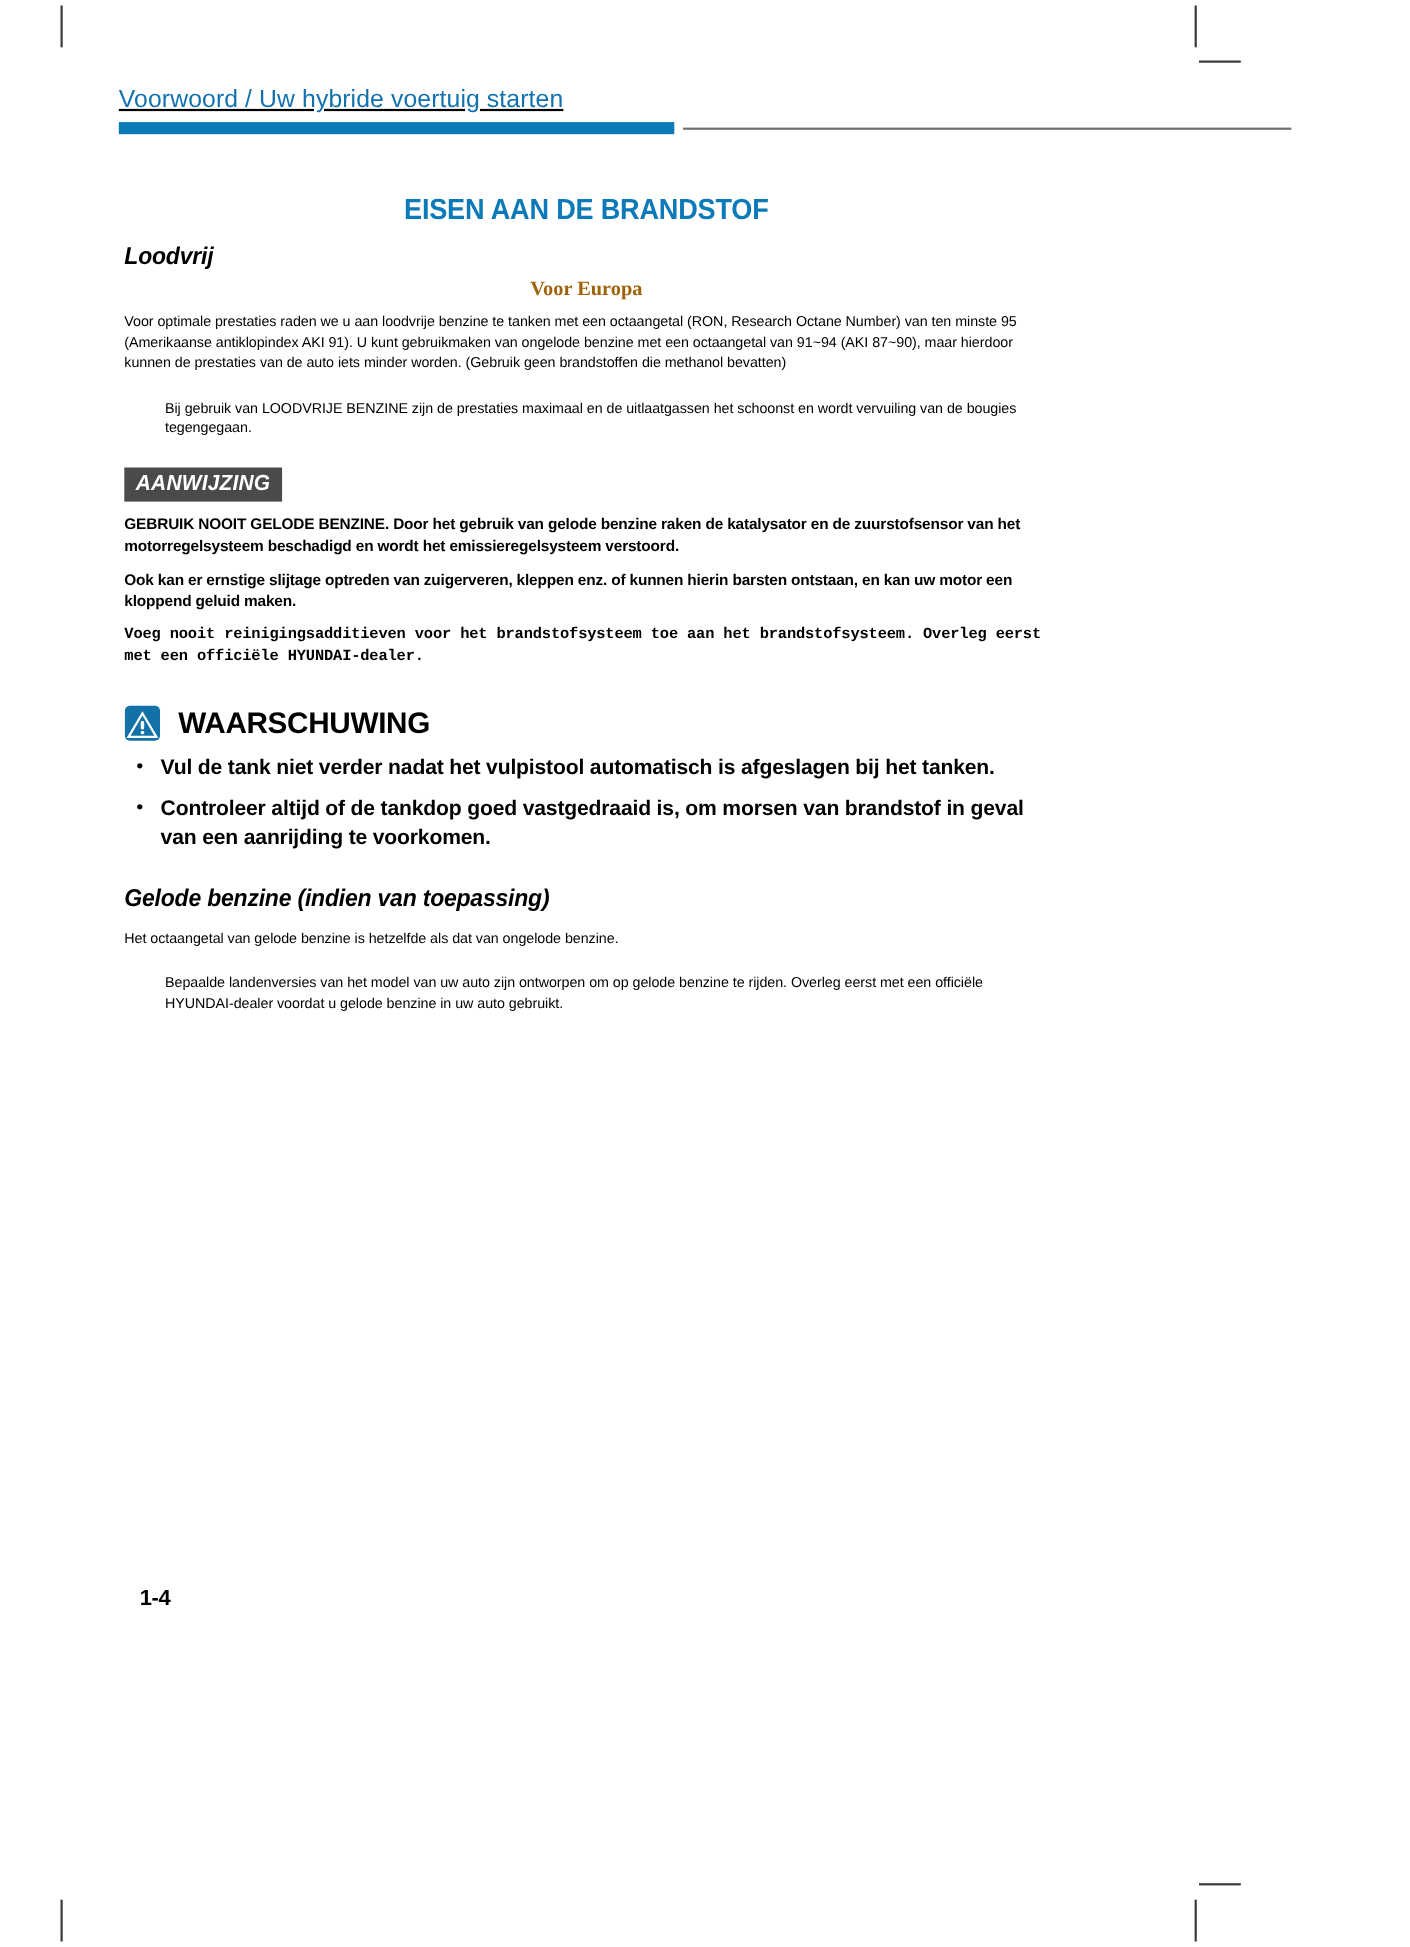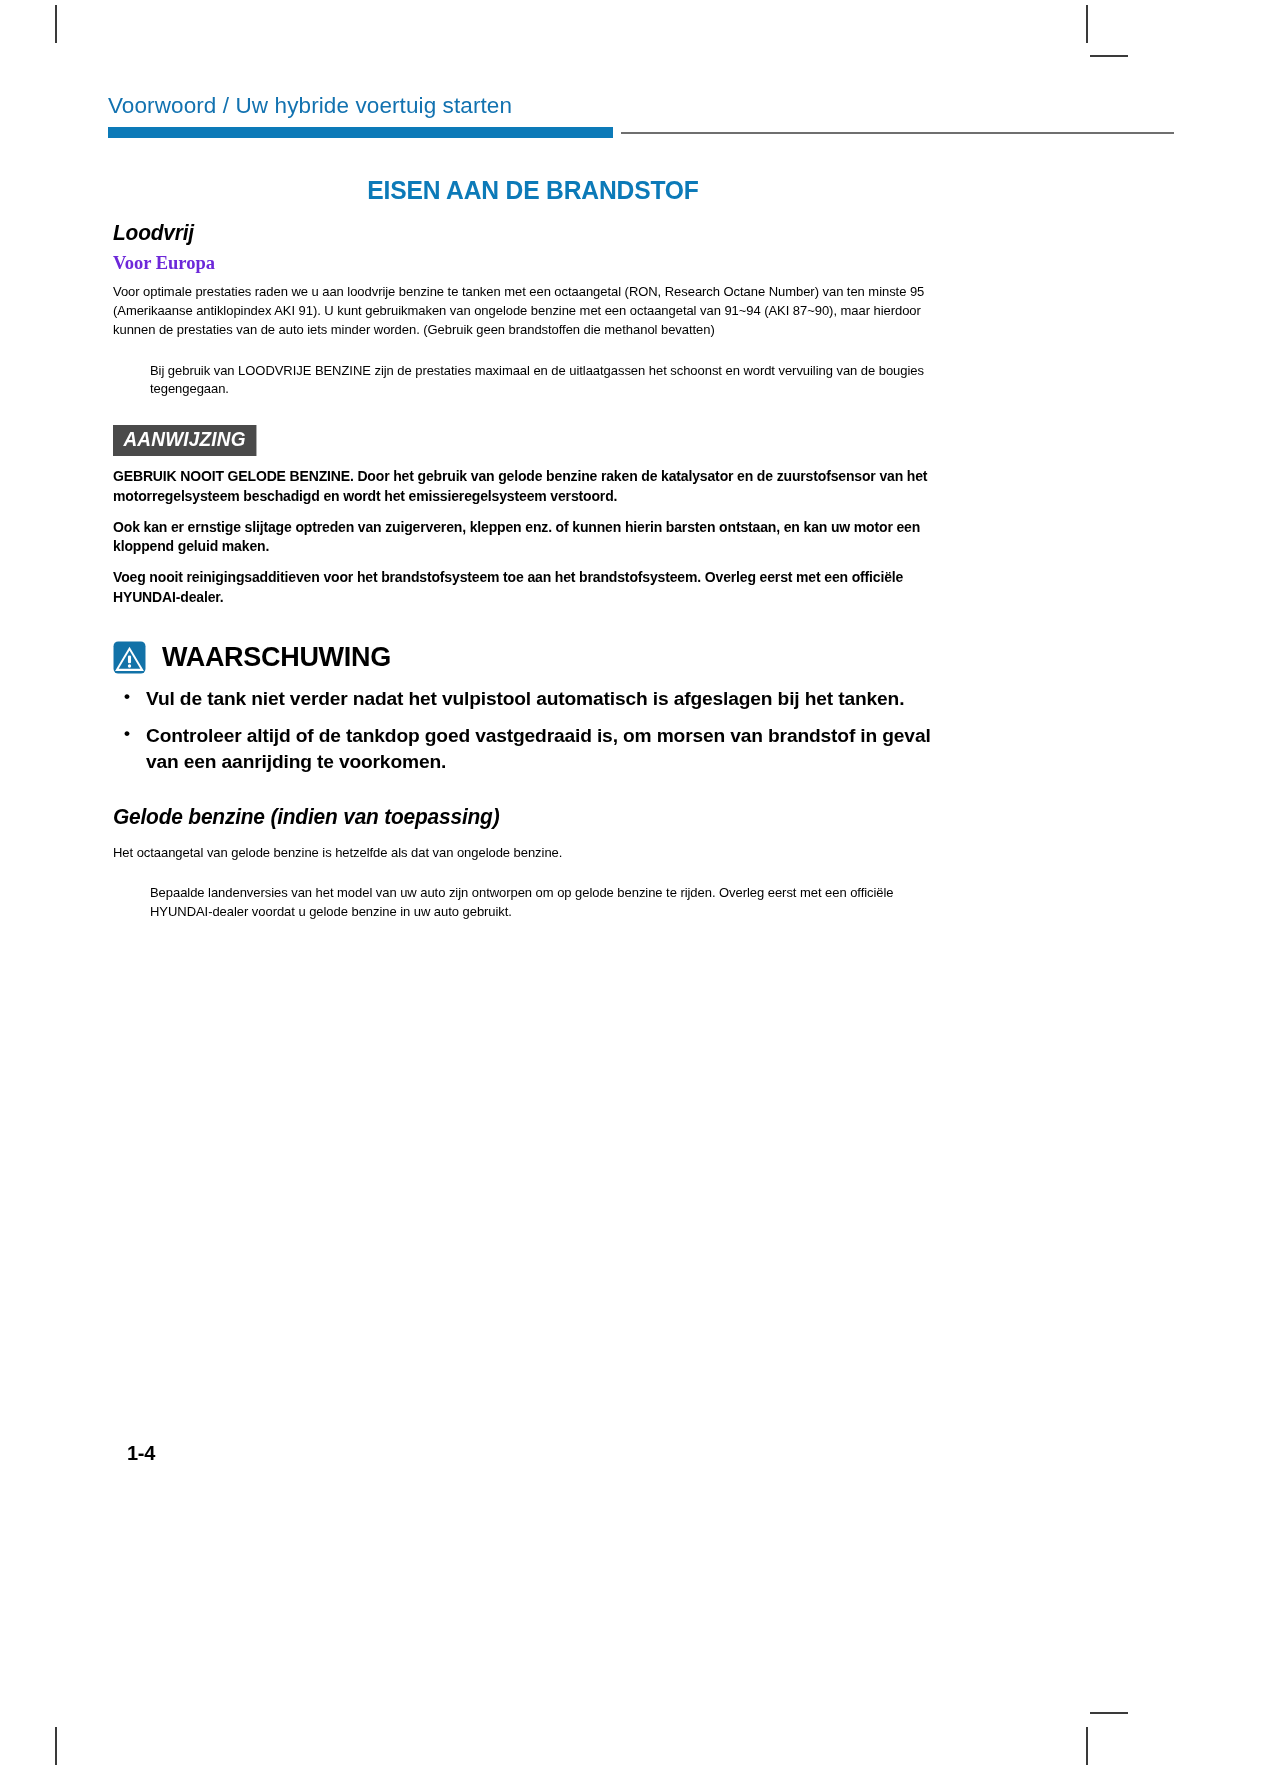--- a/index.html
+++ b/index.html
@@ -25,22 +25,23 @@
     position: absolute;
     background: #3a3a3a;
   }
   .crop.v { width: 1.5px; height: 38px; }
   .crop.h { height: 1.5px; width: 38px; }
 
   
   .header {
     position: absolute;
     left: 108px;
-    top: 92px;
+    top: 76px;
     width: 1066px;
+    text-decoration: underline;
   }
   .header-title {
     font-size: 22.5px;
     color: #1272b0;
     letter-spacing: 0.1px;
     line-height: 1.25;
     white-space: nowrap;
   }
   .header-rules {
     position: relative;
@@ -90,22 +91,23 @@
     margin: 0 0 7px 0;
     letter-spacing: -0.2px;
     transform: scaleX(0.95);
     transform-origin: left;
   }
 
   .serif-head {
     font-family: "Liberation Serif", serif;
     font-size: 18.5px;
     font-weight: bold;
-    color: #6d28d9;
+    color: #a16207;
     margin: 0 0 9px 0;
+    text-align: center;
   }
 
   p.body {
     font-size: 13px;
     line-height: 1.45;
     margin: 0 0 0 0;
     letter-spacing: -0.05px;
   }
   p.body + p.body { margin-top: 22px; margin-left: 37px; }
 
@@ -128,21 +130,21 @@
   .notice-body {
     margin-top: 11px;
   }
   .notice-body p {
     font-size: 14px;
     font-weight: bold;
     line-height: 1.38;
     margin: 0 0 12px 0;
     letter-spacing: -0.15px;
   }
-  .notice-body p:last-child { margin-bottom: 0; }
+  .notice-body p:last-child { margin-bottom: 0; font-family: Liberation Mono, monospace; }
 
   
   .warn-head {
     display: flex;
     align-items: center;
     gap: 16px;
     margin-top: 34px;
   }
   .warn-icon {
     width: 33px;

